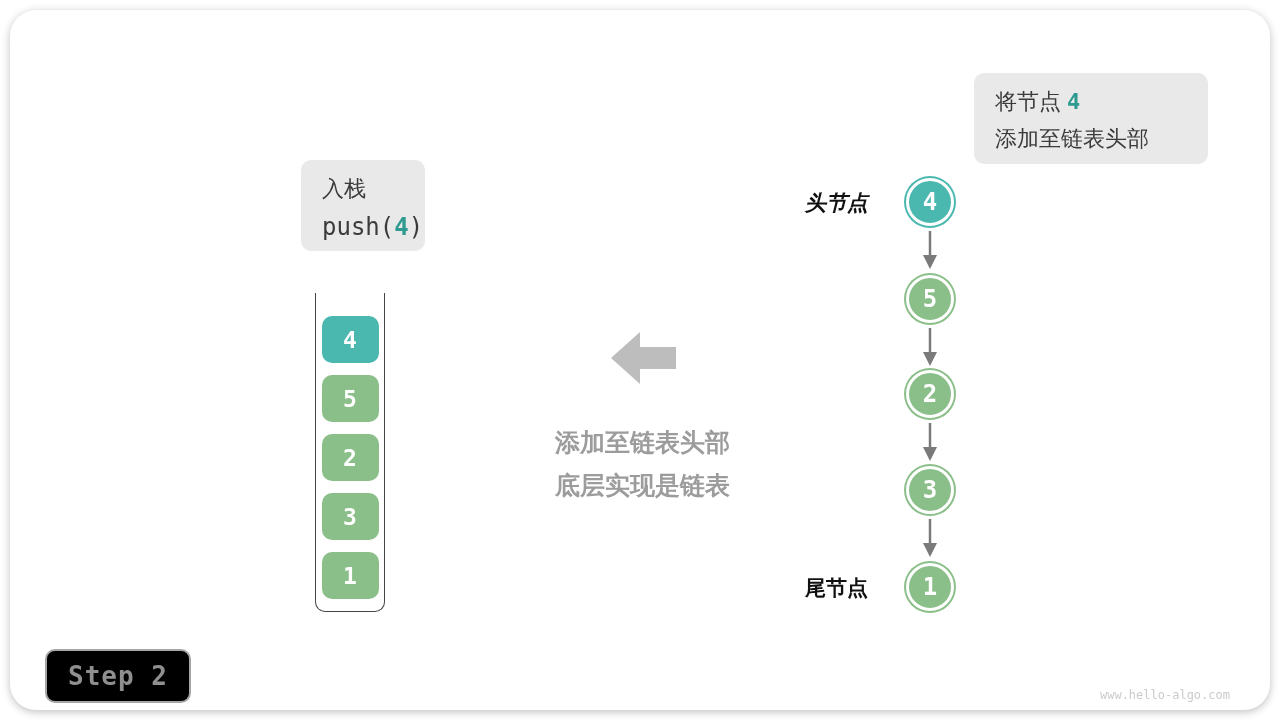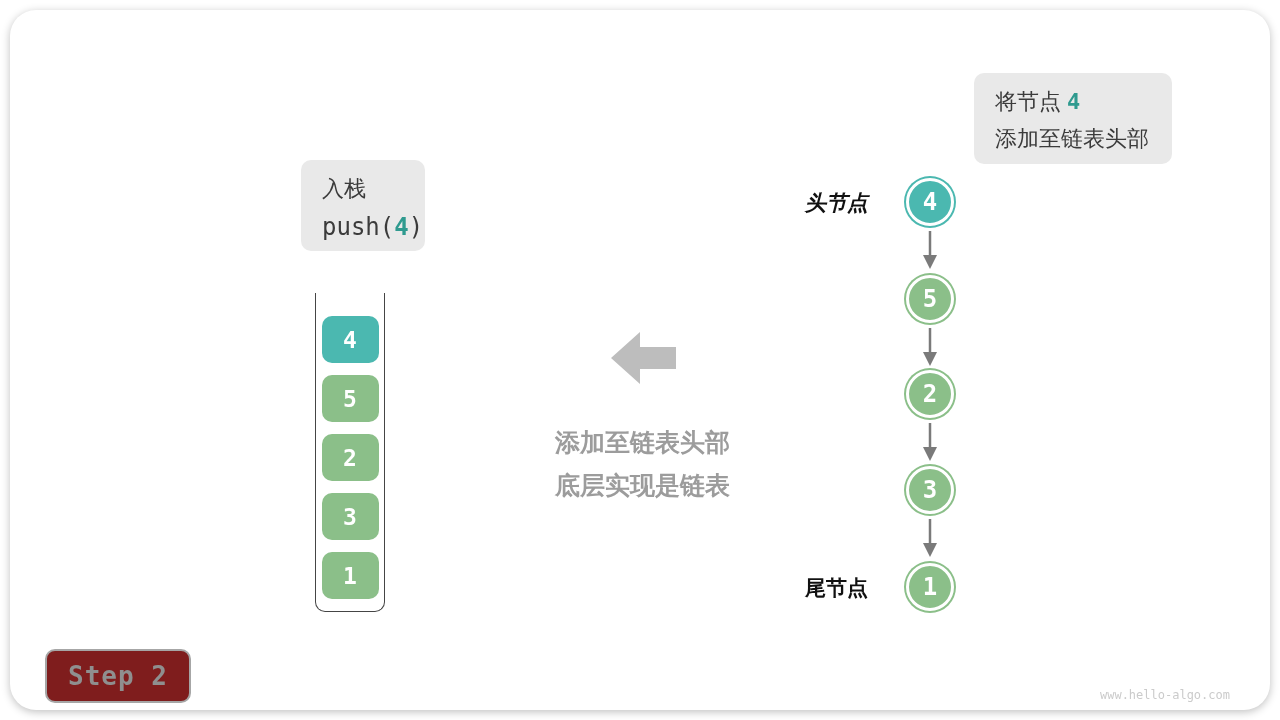--- a/index.html
+++ b/index.html
@@ -19,21 +19,21 @@
   }
   *{margin:0;padding:0;box-sizing:border-box;}
   html,body{width:1280px;height:720px;background:#ffffff;overflow:hidden;
     font-family:"Liberation Sans","DejaVu Sans",sans-serif;}
   .card{position:absolute;left:10px;top:10px;width:1260px;height:700px;
     background:#ffffff;border-radius:26px;box-shadow:0 2px 8px rgba(0,0,0,0.25);}
 
   
   .callout{position:absolute;background:var(--callout-bg);border-radius:10px;
     color:var(--ink);font-weight:500;padding:10px 0 0 21px;}
-  .callout-action{left:964px;top:63px;width:198px;height:91px;font-size:22px;line-height:37px;}
+  .callout-action{left:964px;top:63px;width:234px;height:91px;font-size:22px;line-height:37px;}
   .callout-push{left:291px;top:150px;width:124px;height:91px;font-size:22px;line-height:38px;}
   .hl-num{color:var(--teal-dark);font-weight:bold;
     font-family:"DejaVu Sans Mono","Liberation Mono",monospace;margin-left:6px;}
   .code-line{font-family:"DejaVu Sans Mono","Liberation Mono",monospace;font-size:24px;}
   .code-line .hl-num{margin-left:0;}
 
   
   .stack-wall{position:absolute;left:305px;top:283px;width:70px;height:319px;
     border-left:1.5px solid var(--wall);border-right:1.5px solid var(--wall);
     border-bottom:1.5px solid var(--wall);border-radius:0 0 10px 10px;
@@ -67,21 +67,21 @@
   .va-1{left:913px;top:318px;}
   .va-2{left:913px;top:413px;}
   .va-3{left:913px;top:509px;}
   .ll-label{position:absolute;left:753px;width:105px;text-align:right;
     color:var(--label-ink);font-weight:bold;font-size:21px;}
   .ll-label-head{top:179px;font-style:italic;}
   .ll-label-tail{top:564px;}
 
   
   .step-box{position:absolute;left:35px;top:639px;width:146px;height:54px;
-    background:#7f1d1d;border:2px solid var(--step-border);border-radius:10px;
+    background:#000000;border:2px solid var(--step-border);border-radius:10px;
     display:flex;align-items:center;justify-content:center;
     font-family:"DejaVu Sans Mono","Liberation Mono",monospace;font-weight:bold;
     font-size:26px;color:var(--step-text);letter-spacing:1px;}
   .watermark{position:absolute;right:40px;top:678px;
     font-family:"DejaVu Sans Mono","Liberation Mono",monospace;font-size:12px;
     color:var(--watermark);}
 </style>
 </head>
 <body>
 

